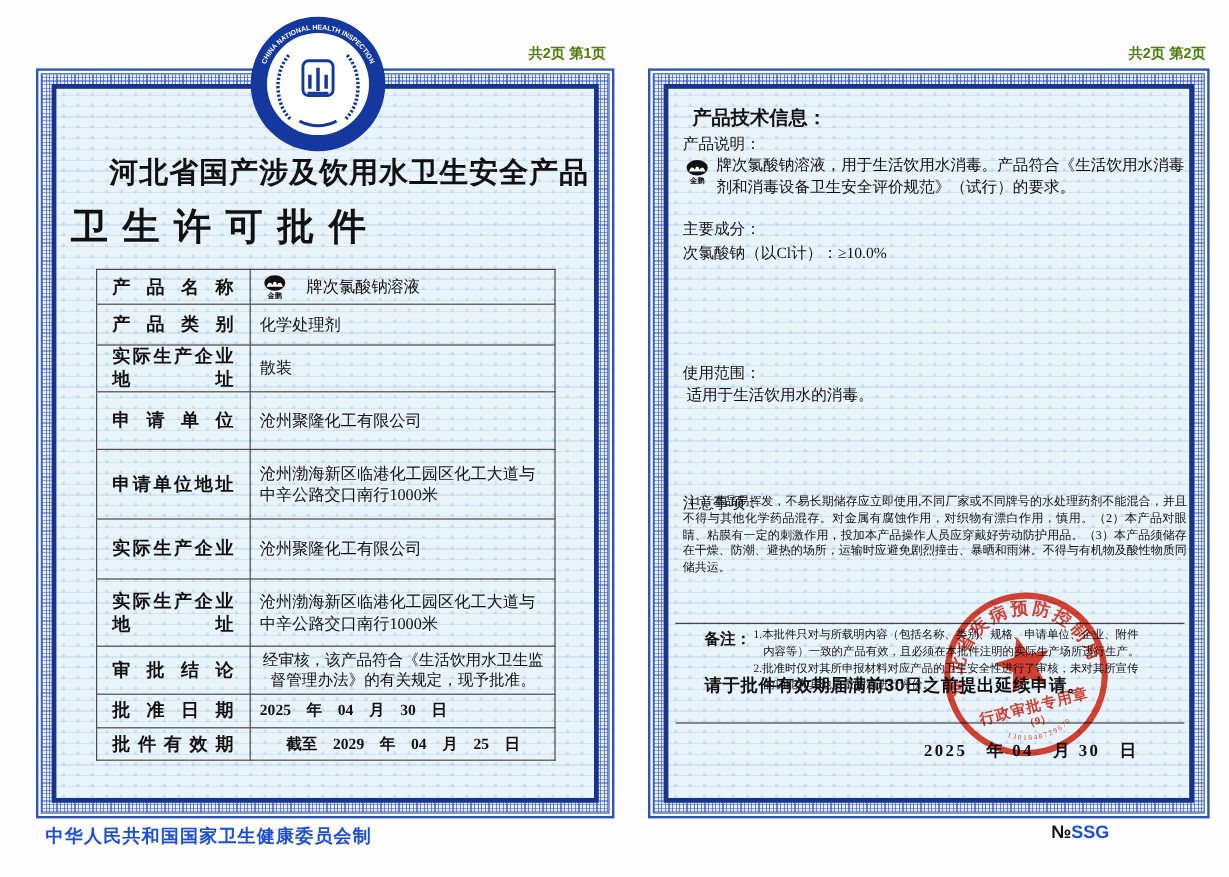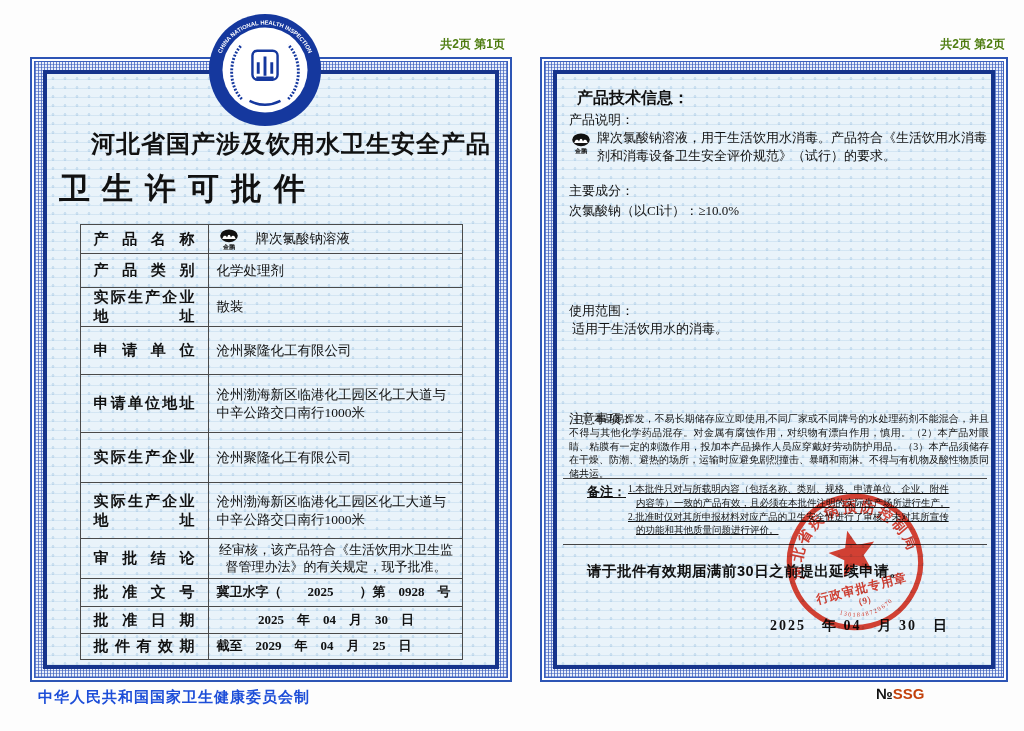--- a/index.html
+++ b/index.html
@@ -49,36 +49,36 @@
   .tbl tr:nth-child(11){height:26px}
   .tbl tr:nth-child(8) td.val{text-align:center;font-size:13px;}
   .tbl tr:nth-child(9) td.val,.tbl tr:nth-child(10) td.val,.tbl tr:nth-child(11) td.val{font-weight:bold;font-size:13px;}
   .tbl tr:nth-child(10) td.val{text-align:center;}
   .name-cell{display:flex;align-items:center;gap:15px;}
   .brand-logo{width:24px;height:24px;flex:0 0 auto;}
   .footer-left{position:absolute;left:38px;top:688px;font-family:"Liberation Sans","DejaVu Sans",sans-serif;
     font-weight:bold;font-size:15px;letter-spacing:1px;color:#1d4ed8;}
   .serial{position:absolute;left:876px;top:685px;font-family:"Liberation Sans","DejaVu Sans",sans-serif;
     font-weight:bold;font-size:15px;}
-  .serial .red{color:#c2410c;}
+  .serial .red{color:#1d4ed8;}
   
   .p2-content{position:absolute;inset:0;padding:0 12px;box-sizing:border-box;font-size:13px;}
   .p2-title{position:absolute;left:20px;top:14px;font-family:"Liberation Sans","DejaVu Sans",sans-serif;
     font-weight:bold;font-size:16px;}
   .p2-desc-label{position:absolute;left:12px;top:37px;}
   .p2-desc{position:absolute;left:12px;top:55px;width:418px;line-height:1.4;text-align:justify;}
   .p2-desc .brand-logo{float:left;margin:2px 4px 0 0;}
   .p2-ing-label{position:absolute;left:12px;top:108px;}
   .p2-ing{position:absolute;left:12px;top:128px;}
   .p2-scope-label{position:absolute;left:12px;top:228px;}
   .p2-scope{position:absolute;left:15px;top:246px;}
   .p2-notes-label{position:absolute;left:12px;top:336px;}
   .p2-notes{position:absolute;left:12px;top:338px;width:420px;font-size:10px;line-height:1.38;text-align:justify;}
-  .remark-box{position:absolute;left:6px;top:404px;width:424px;border-top:1px solid #444;border-bottom:1px solid #444;
-    padding:4px 0 6px 0;display:flex;text-decoration:underline;}
+  .remark-box{position:absolute;left:6px;top:445px;width:424px;border-top:1px solid #444;border-bottom:1px solid #444;
+    padding:4px 0 23px 0;display:flex;}
   .remark-label{font-weight:bold;font-size:13px;flex:0 0 auto;margin-left:24px;}
   .remark-items{font-size:9.5px;line-height:1.45;width:330px;margin-left:2px;}
   .remark-items div{text-indent:-8px;padding-left:8px;}
   .renewal{position:absolute;left:30px;top:488px;font-family:"Liberation Sans","DejaVu Sans",sans-serif;
     font-weight:bold;font-size:14.5px;letter-spacing:.5px;}
   .stamp{position:absolute;left:222px;top:412px;width:152px;height:152px;z-index:6;
     mix-blend-mode:multiply;opacity:.93;}
   .p2-date{position:absolute;right:42px;top:543px;font-weight:bold;font-size:14px;letter-spacing:2px;}
 </style>
 </head>
@@ -130,24 +130,20 @@
               <td class="lbl">实际生产企业</td>
               <td class="val">沧州聚隆化工有限公司</td>
             </tr>
         <tr>
               <td class="lbl">实际生产企业地址</td>
               <td class="val">沧州渤海新区临港化工园区化工大道与中辛公路交口南行1000米</td>
             </tr>
         <tr>
               <td class="lbl">审批结论</td>
               <td class="val">经审核，该产品符合《生活饮用水卫生监督管理办法》的有关规定，现予批准。</td>
-            </tr>
-        <tr>
-              <td class="lbl">批准文号</td>
-              <td class="val">冀卫水字（　　2025　　）第　0928　号</td>
             </tr>
         <tr>
               <td class="lbl">批准日期</td>
               <td class="val">2025　年　04　月　30　日</td>
             </tr>
         <tr>
               <td class="lbl">批件有效期</td>
               <td class="val">截至　2029　年　04　月　25　日</td>
             </tr>
       </tbody>

